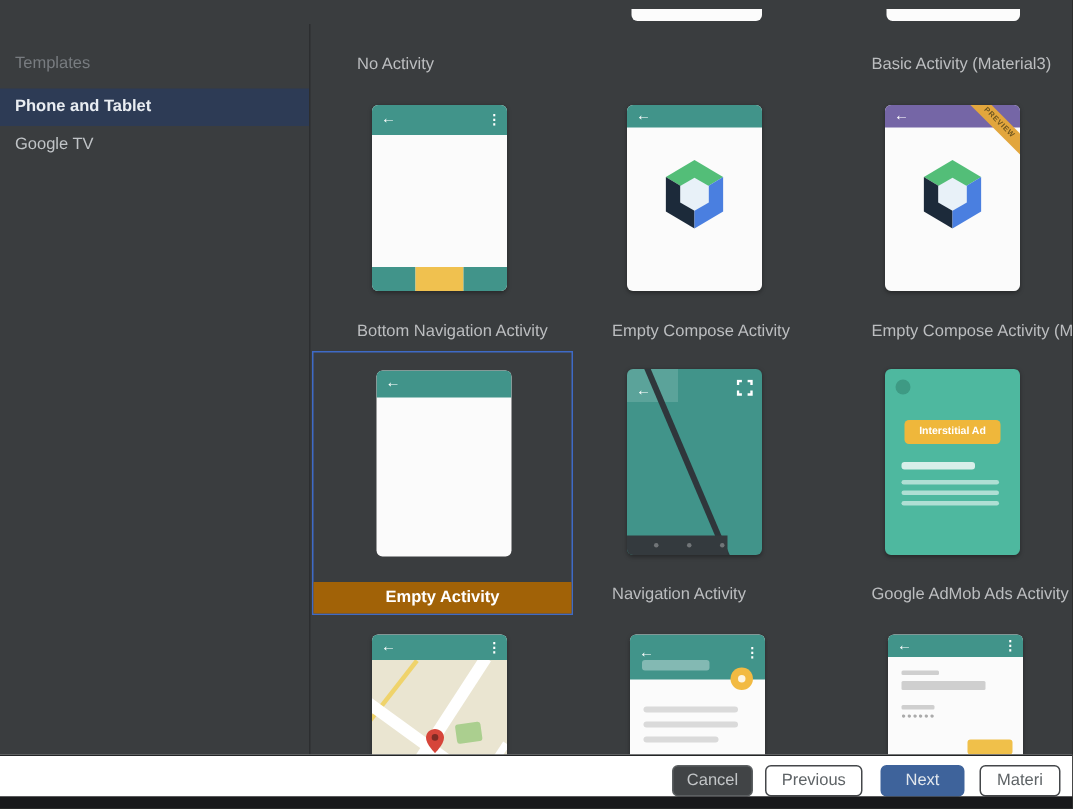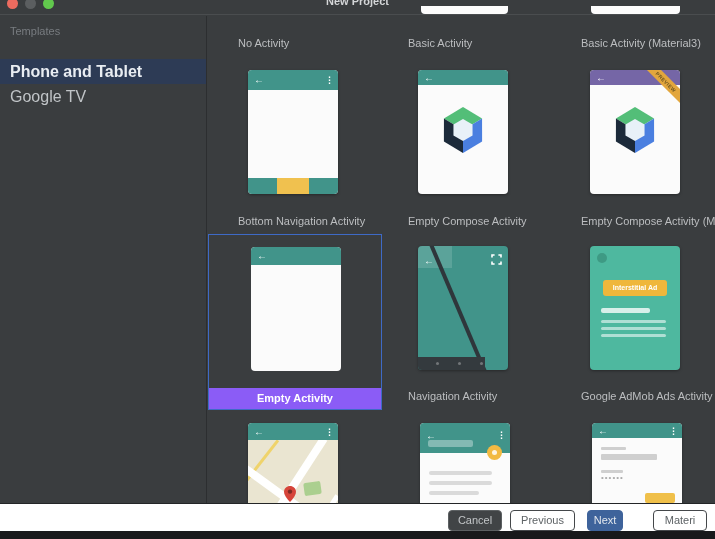--- a/index.html
+++ b/index.html
@@ -19,23 +19,23 @@
   .win-title { position:absolute; top:-5px; left:0; right:0; text-align:center;
     font-size:11px; font-weight:bold; color:#D4D6D8; }
   
   .card-edge { position:absolute; top:6px; height:8px; background:#FCFCFC;
     border-radius:0 0 4px 4px; z-index:4; }
   .card-edge.e1 { left:421px; width:87px; }
   .card-edge.e2 { left:591px; width:89px; }
   
   .sidebar { position:absolute; left:0; top:16px; width:207px; height:487px;
     background:#3A3D3F; border-right:1px solid #2C2E30; z-index:2; }
-  .side-header { position:absolute; top:9px; left:10px; font-size:11px; color:#787C80; }
+  .side-header { position:absolute; top:20px; left:10px; font-size:11px; color:#787C80; }
   .nav { position:absolute; top:43px; left:0; right:0; }
-  .nav-item { height:25px; line-height:25px; padding-left:10px; font-size:16px;
+  .nav-item { height:25px; line-height:25px; padding-left:10px; font-size:11px;
     color:#C0C4C7; cursor:default; }
   .nav-item.selected { background:#2D3B55; color:#E9EDF2; font-weight:bold; }
   
   .main { position:absolute; left:208px; top:16px; width:507px; height:487px;
     overflow:hidden; z-index:1; }
   .lbl { position:absolute; width:174px; text-align:left; font-size:11px;
     color:#BCBEC0; white-space:nowrap;padding-left:32px; }
   
   .card { position:absolute; width:90px; height:124px; border-radius:4px;
     background:#FBFBFB; box-shadow:0 1px 3px rgba(0,0,0,.35); overflow:hidden;
@@ -93,60 +93,53 @@
   
   .lg-line { position:absolute; left:9px; background:#CFCFCF; border-radius:1px; }
   .lg-dots { position:absolute; left:9px; top:51px; font-size:8px; letter-spacing:1px;
     color:#ABABAB; line-height:1; }
   .lg-btn { position:absolute; right:7px; top:70px; width:30px; height:10px;
     border-radius:2px; background:#F0C04A; }
   
   .sel-cell { position:absolute; left:0; top:218px; width:174px; height:176px;
     border:1px solid #3E6AC6; }
   .sel-label { position:absolute; left:0; right:0; bottom:0; height:21px;
-    background:#8b5cf6; color:#FFF; font-size:11px; font-weight:bold;
+    background:#a16207; color:#FFF; font-size:11px; font-weight:bold;
     text-align:center; line-height:21px; }
   
   .footer { position:absolute; left:0; top:503px; width:715px; height:28px;
     background:#ffffff; border-top:1px solid #232527; z-index:5; }
   .btn { position:absolute; top:6px; height:21px; border-radius:4px; font-size:11px;
     font-family:"Liberation Sans", sans-serif; text-align:center; line-height:19px;
     cursor:default; }
   .btn.normal { background:#414446; border:1px solid #5C6062; color:#C2C5C7; }
   .btn.disabled { background:transparent; border:1px solid #44474A; color:#5E6366; }
   .btn.primary { background:#3E639B; border:1px solid #3E639B; color:#E2E7ED; }
   .bottom-strip { position:absolute; left:0; top:531px; width:715px; height:8px;
     background:#18191B; z-index:5; }
 </style>
 </head>
 <body>
 
 <div id="app">
 
-  <div class="titlebar">
-    <span class="tl red"></span>
-    <span class="tl gray"></span>
-    <span class="tl green"></span>
-    <div class="win-title">New Project</div>
-  </div>
   <div class="card-edge e1"></div>
   <div class="card-edge e2"></div>
 
   <div class="sidebar">
     <div class="side-header">Templates</div>
     <div class="nav">
       <div class="nav-item selected">Phone and Tablet</div>
       <div class="nav-item">Google TV</div>
     </div>
   </div>
 
   <div class="main">
 
     <div class="lbl" style="left:-2px; top:21px;">No Activity</div>
-    <div class="lbl" style="left:168px; top:21px;">Basic Activity</div>
     <div class="lbl" style="left:341px; top:21px; overflow:visible;">Basic Activity (Material3)</div>
 
     <div class="card" style="left:40px; top:54px;">
       <div class="hdr" style="height:20px;">
         <span class="back">←</span>
         <span class="dots">⋮</span>
       </div>
       <div class="bn-bar">
         <div class="seg-t"></div>
         <div class="seg-y"></div>
@@ -269,18 +262,18 @@
       <div class="lg-line" style="top:47px; width:24%; height:3px;"></div>
       <div class="lg-dots">••••••</div>
       <div class="lg-btn"></div>
     </div>
 
   </div>
 
   <div class="footer">
     <div class="btn normal" style="left:448px; width:54px;">Cancel</div>
     <div class="btn disabled" style="left:510px; width:65px;">Previous</div>
-    <div class="btn primary" style="left:587px; width:36px;">Next</div>
+    <div class="btn primary" style="left:587px; width:56px;">Next</div>
     <div class="btn disabled" style="left:653px; width:54px;">Materi</div>
   </div>
   <div class="bottom-strip"></div>
 
 </div>
 
 </body></html>

